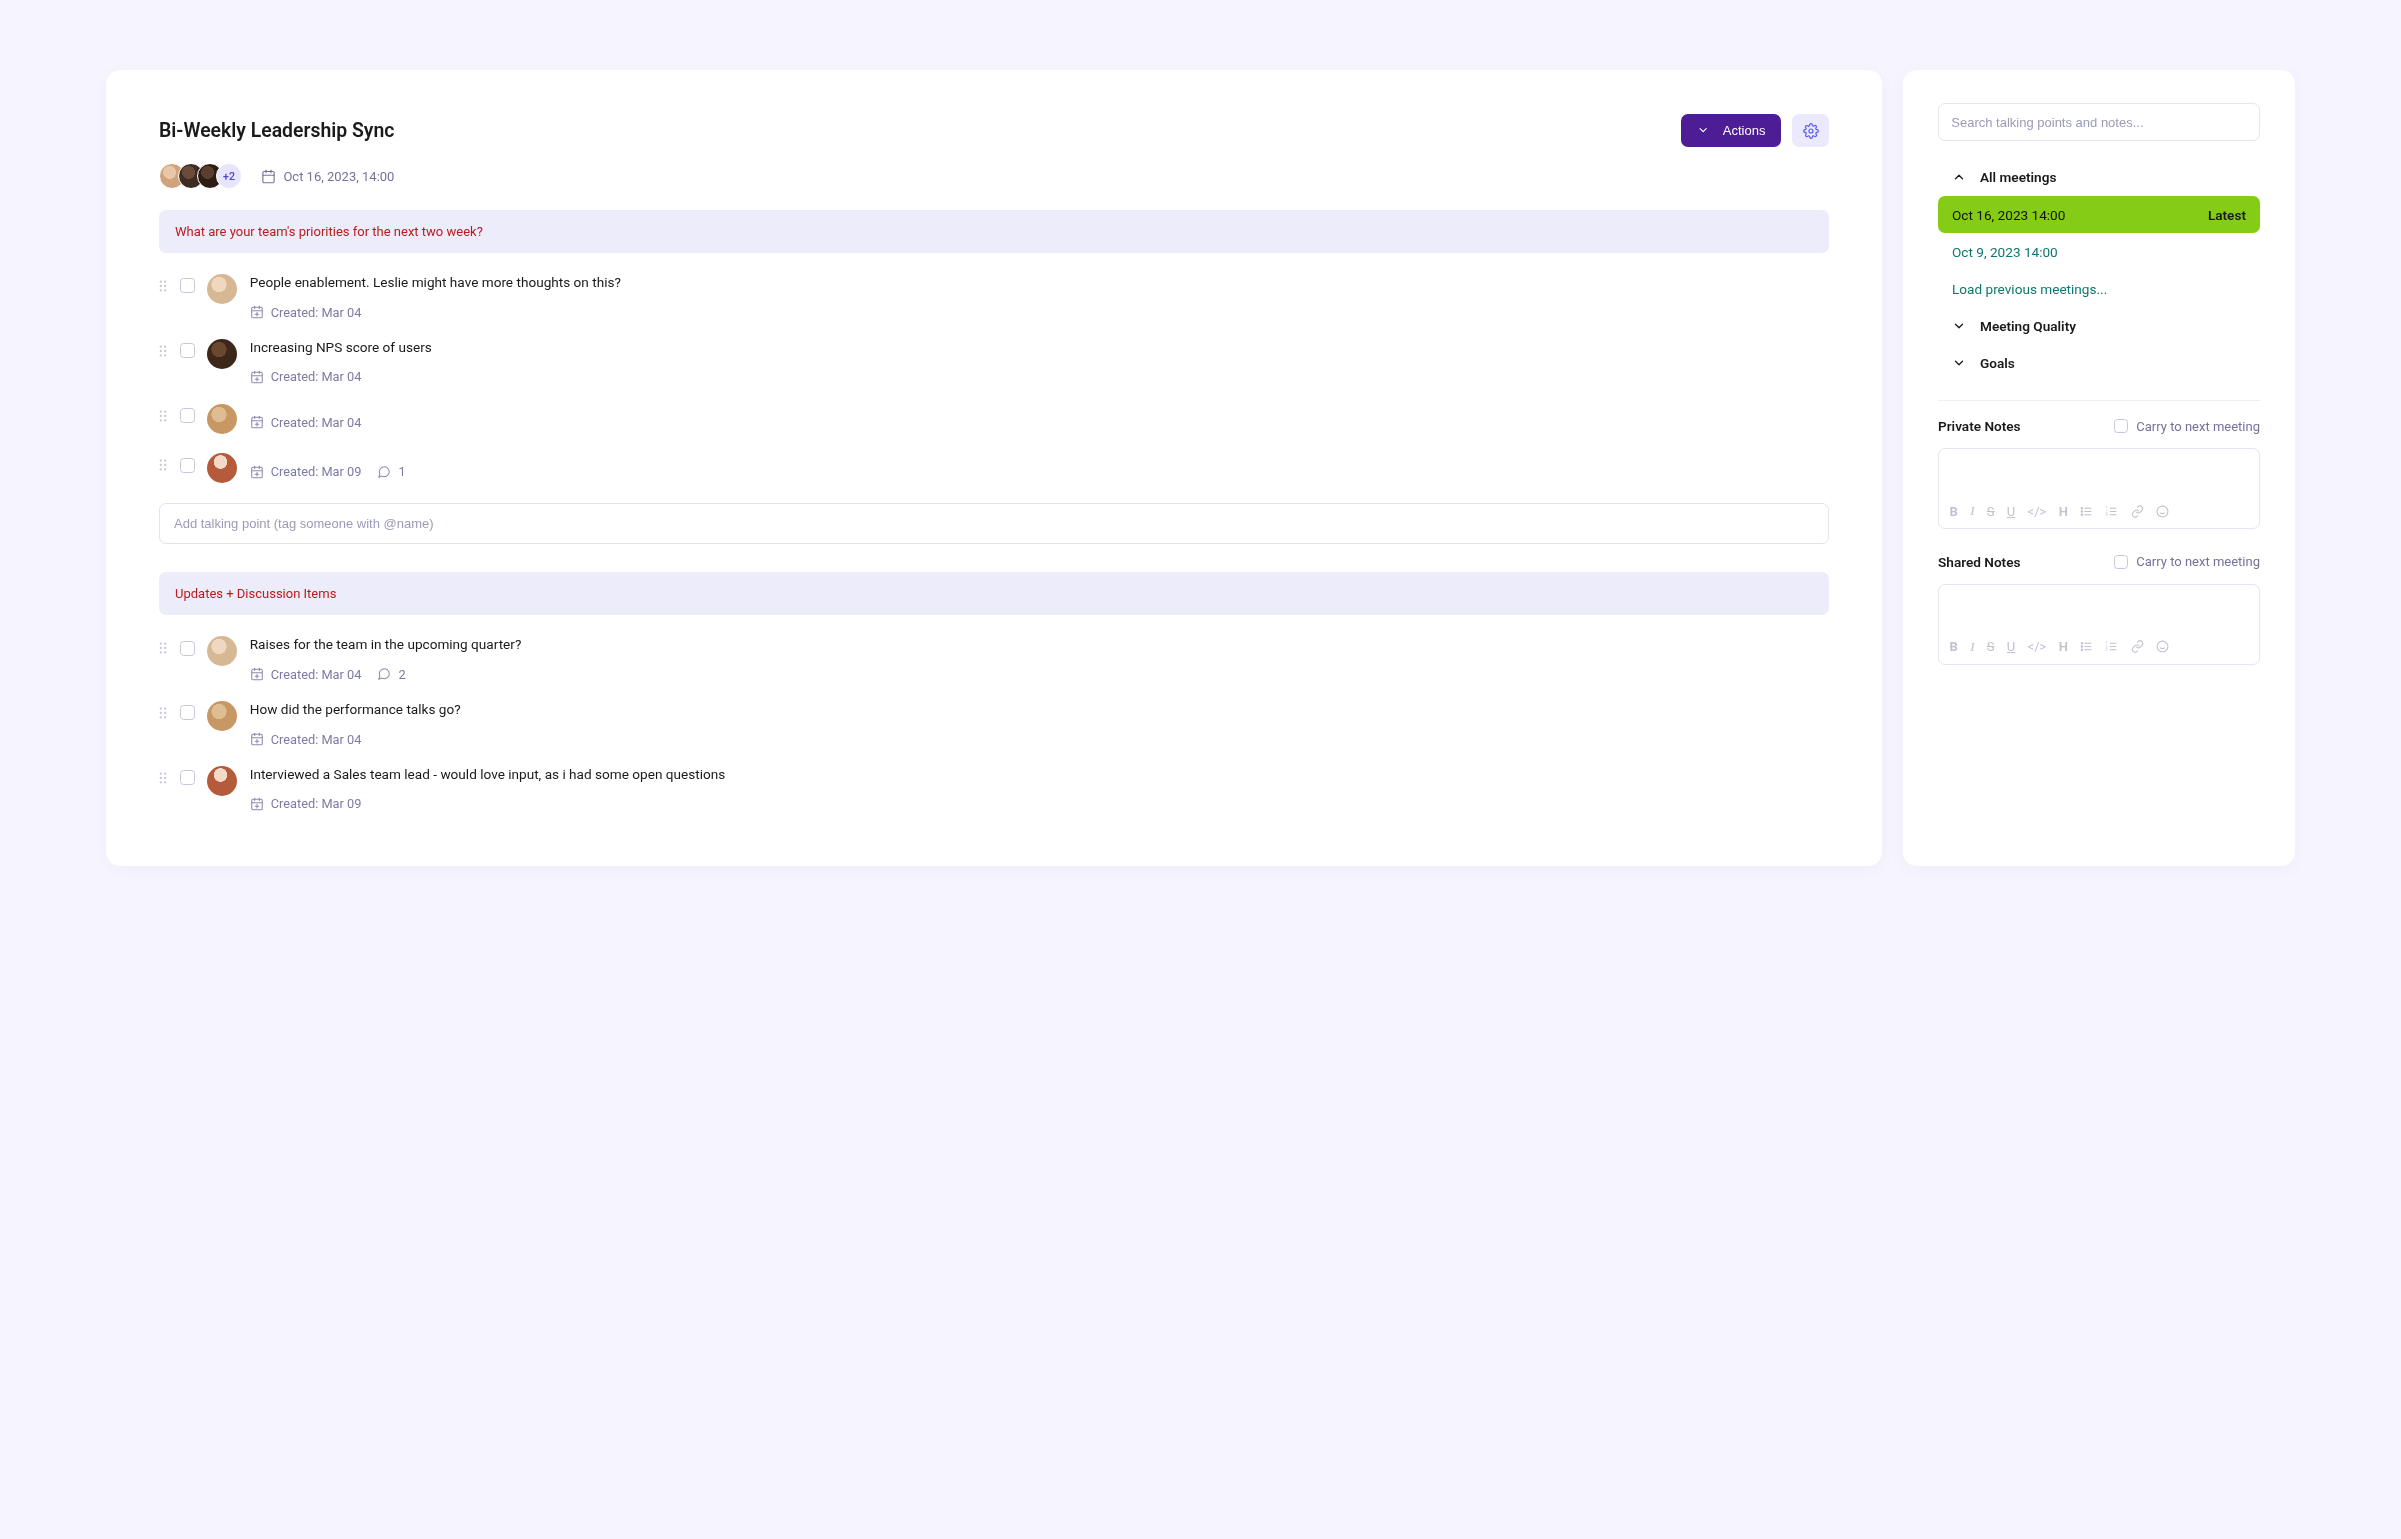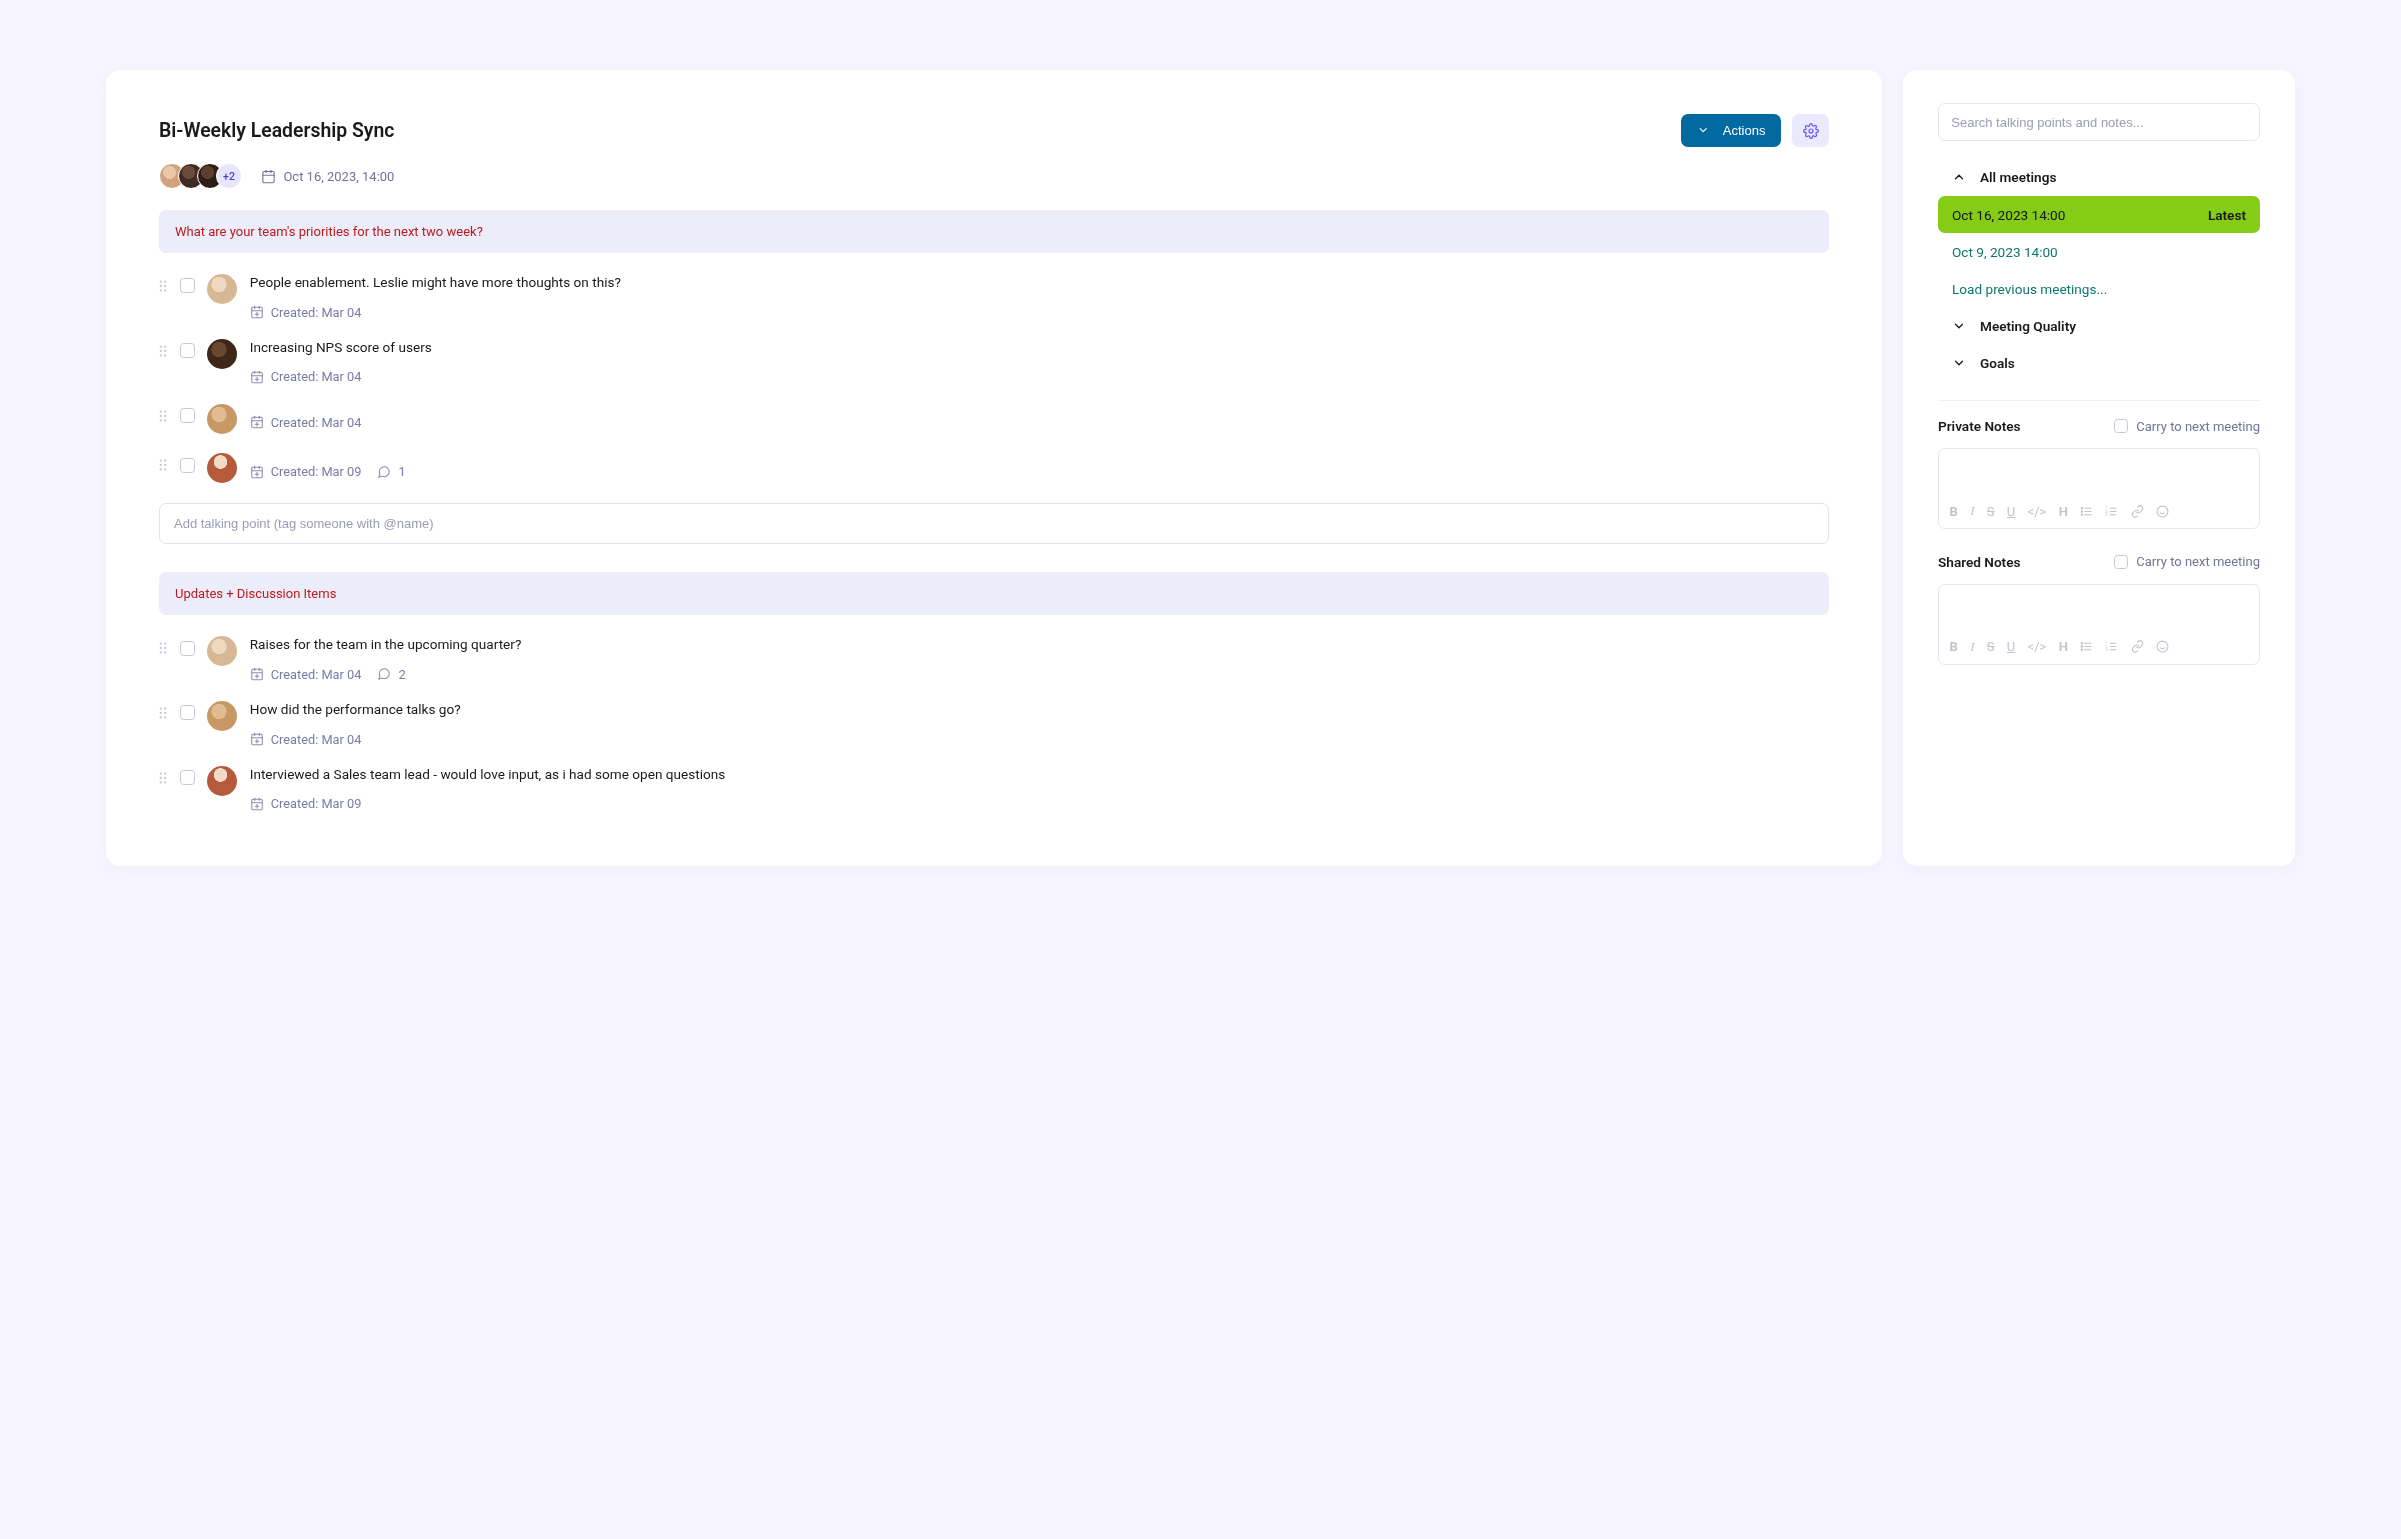--- a/index.html
+++ b/index.html
@@ -42,21 +42,21 @@
     font-size: 19.4px;
     font-weight: 600;
     color: #1a1a1a;
   }
   .header-actions {
     display: flex;
     gap: 10.6px;
     align-items: center;
   }
   .actions-btn {
-    background: #0369a1;
+    background: #4c1d95;
     color: #fff;
     border: none;
     border-radius: 7px;
     padding: 8.8px 16px;
     font-size: 13px;
     font-weight: 500;
     display: inline-flex;
     align-items: center;
     gap: 13px;
     cursor: pointer;

